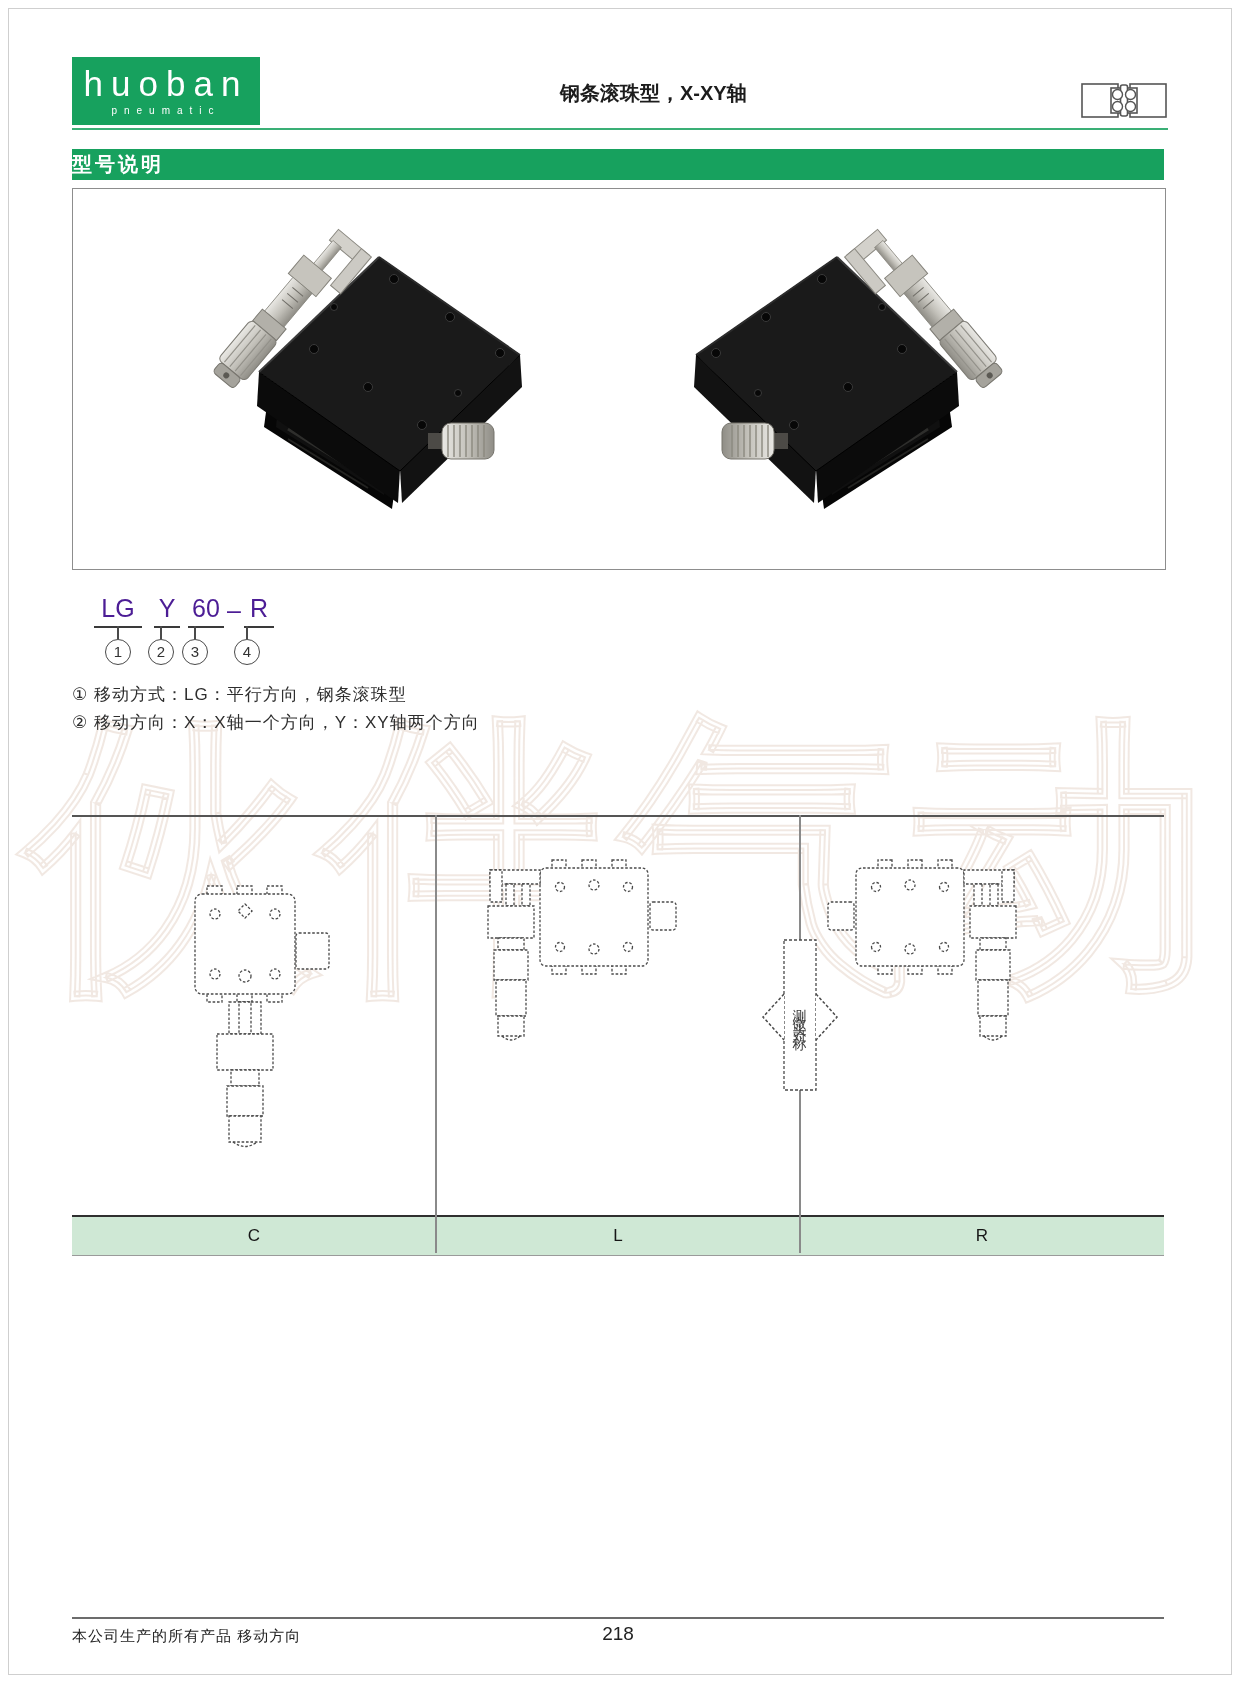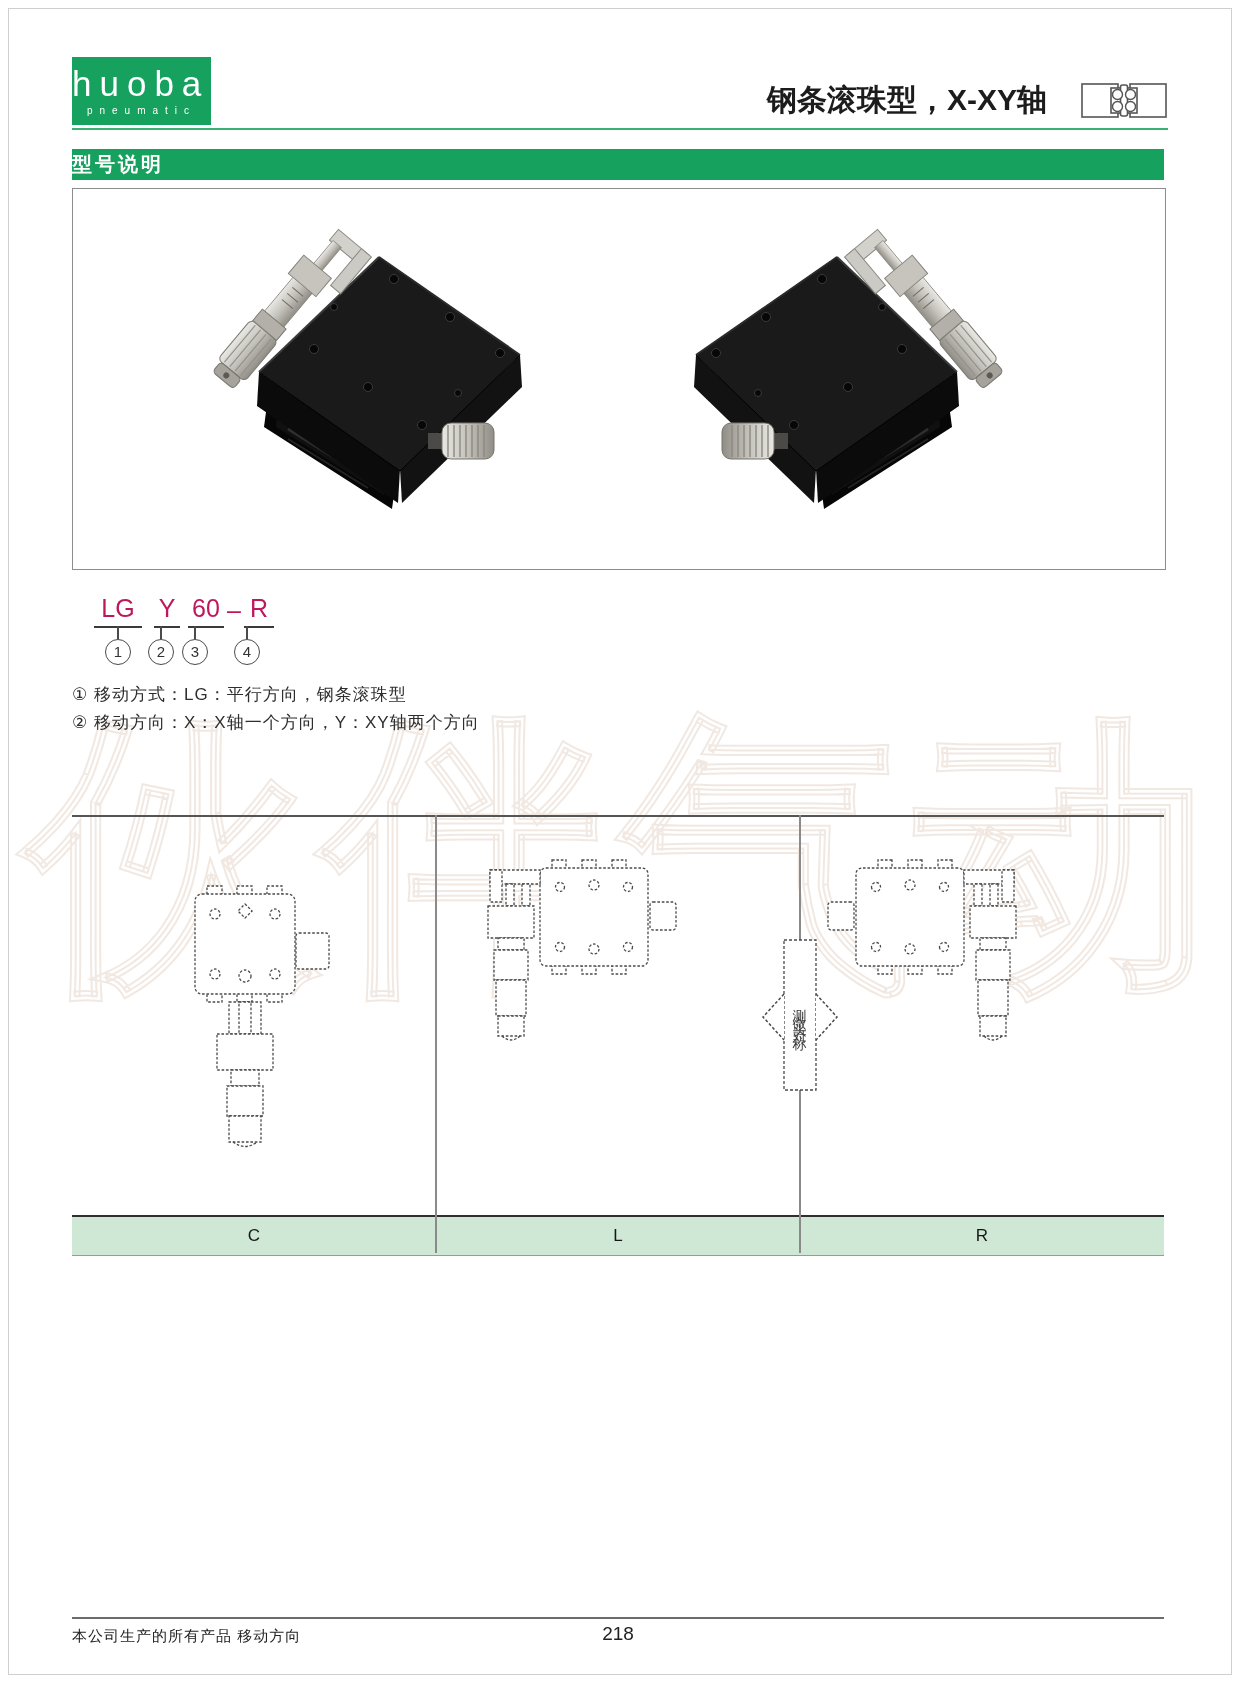--- a/index.html
+++ b/index.html
@@ -8,36 +8,36 @@
     font-family:"Liberation Sans","DejaVu Sans",sans-serif;color:#2e2e2e;overflow:hidden;
   }
   .abs{position:absolute;}
   .page-frame{left:8px;top:8px;width:1222px;height:1665px;border:1px solid #cfcfcf;z-index:0;}
   .watermark{
     left:25px;top:660px;width:1200px;font-size:295px;font-weight:bold;letter-spacing:2px;
     color:transparent;-webkit-text-stroke:2px rgba(236,224,216,0.75);
     z-index:1;white-space:nowrap;
   }
   
-  .logo-box{left:72px;top:57px;width:139px;height:68px;background:var(--green);z-index:3;text-align:center;}
+  .logo-box{left:72px;top:57px;width:188px;height:68px;background:var(--green);z-index:3;text-align:center;}
   .logo-brand{display:block;margin-top:7px;font-size:35px;font-weight:400;letter-spacing:8px;color:#ffffff;}
   .logo-sub{display:block;margin-top:1px;font-size:10px;letter-spacing:7px;color:#ffffff;}
-  .page-title{left:539px;top:80px;width:508px;text-align:right;font-size:30px;font-weight:bold;color:#1c1c1c;z-index:3;}
+  .page-title{left:560px;top:80px;width:508px;font-size:20px;font-weight:bold;color:#1c1c1c;z-index:3;}
   .title-icon{left:1080px;top:79px;z-index:3;}
   .header-underline{left:72px;top:128px;width:1096px;height:2px;background:var(--green);opacity:.85;z-index:3;}
   
   .section-bar{left:72px;top:149px;width:1092px;height:31px;background:var(--green);z-index:3;}
   .section-bar span{display:block;line-height:31px;font-size:20px;font-weight:bold;color:#ffffff;letter-spacing:3px;}
   
   .photo-panel{left:72px;top:188px;width:1092px;height:380px;border:1px solid #8d8d8d;background:#ffffff;z-index:3;}
   .photo{position:absolute;top:18px;}
   .photo.left{left:55px;}
   .photo.right{left:575px;}
   
-  .model-code{left:94px;top:594px;display:flex;align-items:flex-end;z-index:3;font-size:25px;color:#be185d;}
+  .model-code{left:94px;top:594px;display:flex;align-items:flex-end;z-index:3;font-size:25px;color:#4c1d95;}
   .model-code .seg{display:inline-block;text-align:center;border-bottom:2px solid #3a3a3a;padding-bottom:3px;}
   .model-code .dash{display:inline-block;width:20px;text-align:center;padding-bottom:3px;}
   .code-line{width:1.5px;background:#4a4a4a;top:626px;height:13px;z-index:3;}
   .code-circle{top:639px;width:24px;height:24px;border:1.4px solid #4a4a4a;border-radius:50%;
     text-align:center;line-height:24px;font-size:15px;color:#333;z-index:3;background:transparent;}
   
   .notes{left:72px;top:681px;font-size:17px;line-height:27.6px;color:#2e2e2e;z-index:3;letter-spacing:1px;}
   
   .table-topline{left:72px;top:815px;width:1092px;height:1.6px;background:#555;z-index:2;}
   .col-divider{top:815px;width:1.6px;height:438px;background:#8a8a8a;z-index:2;}

